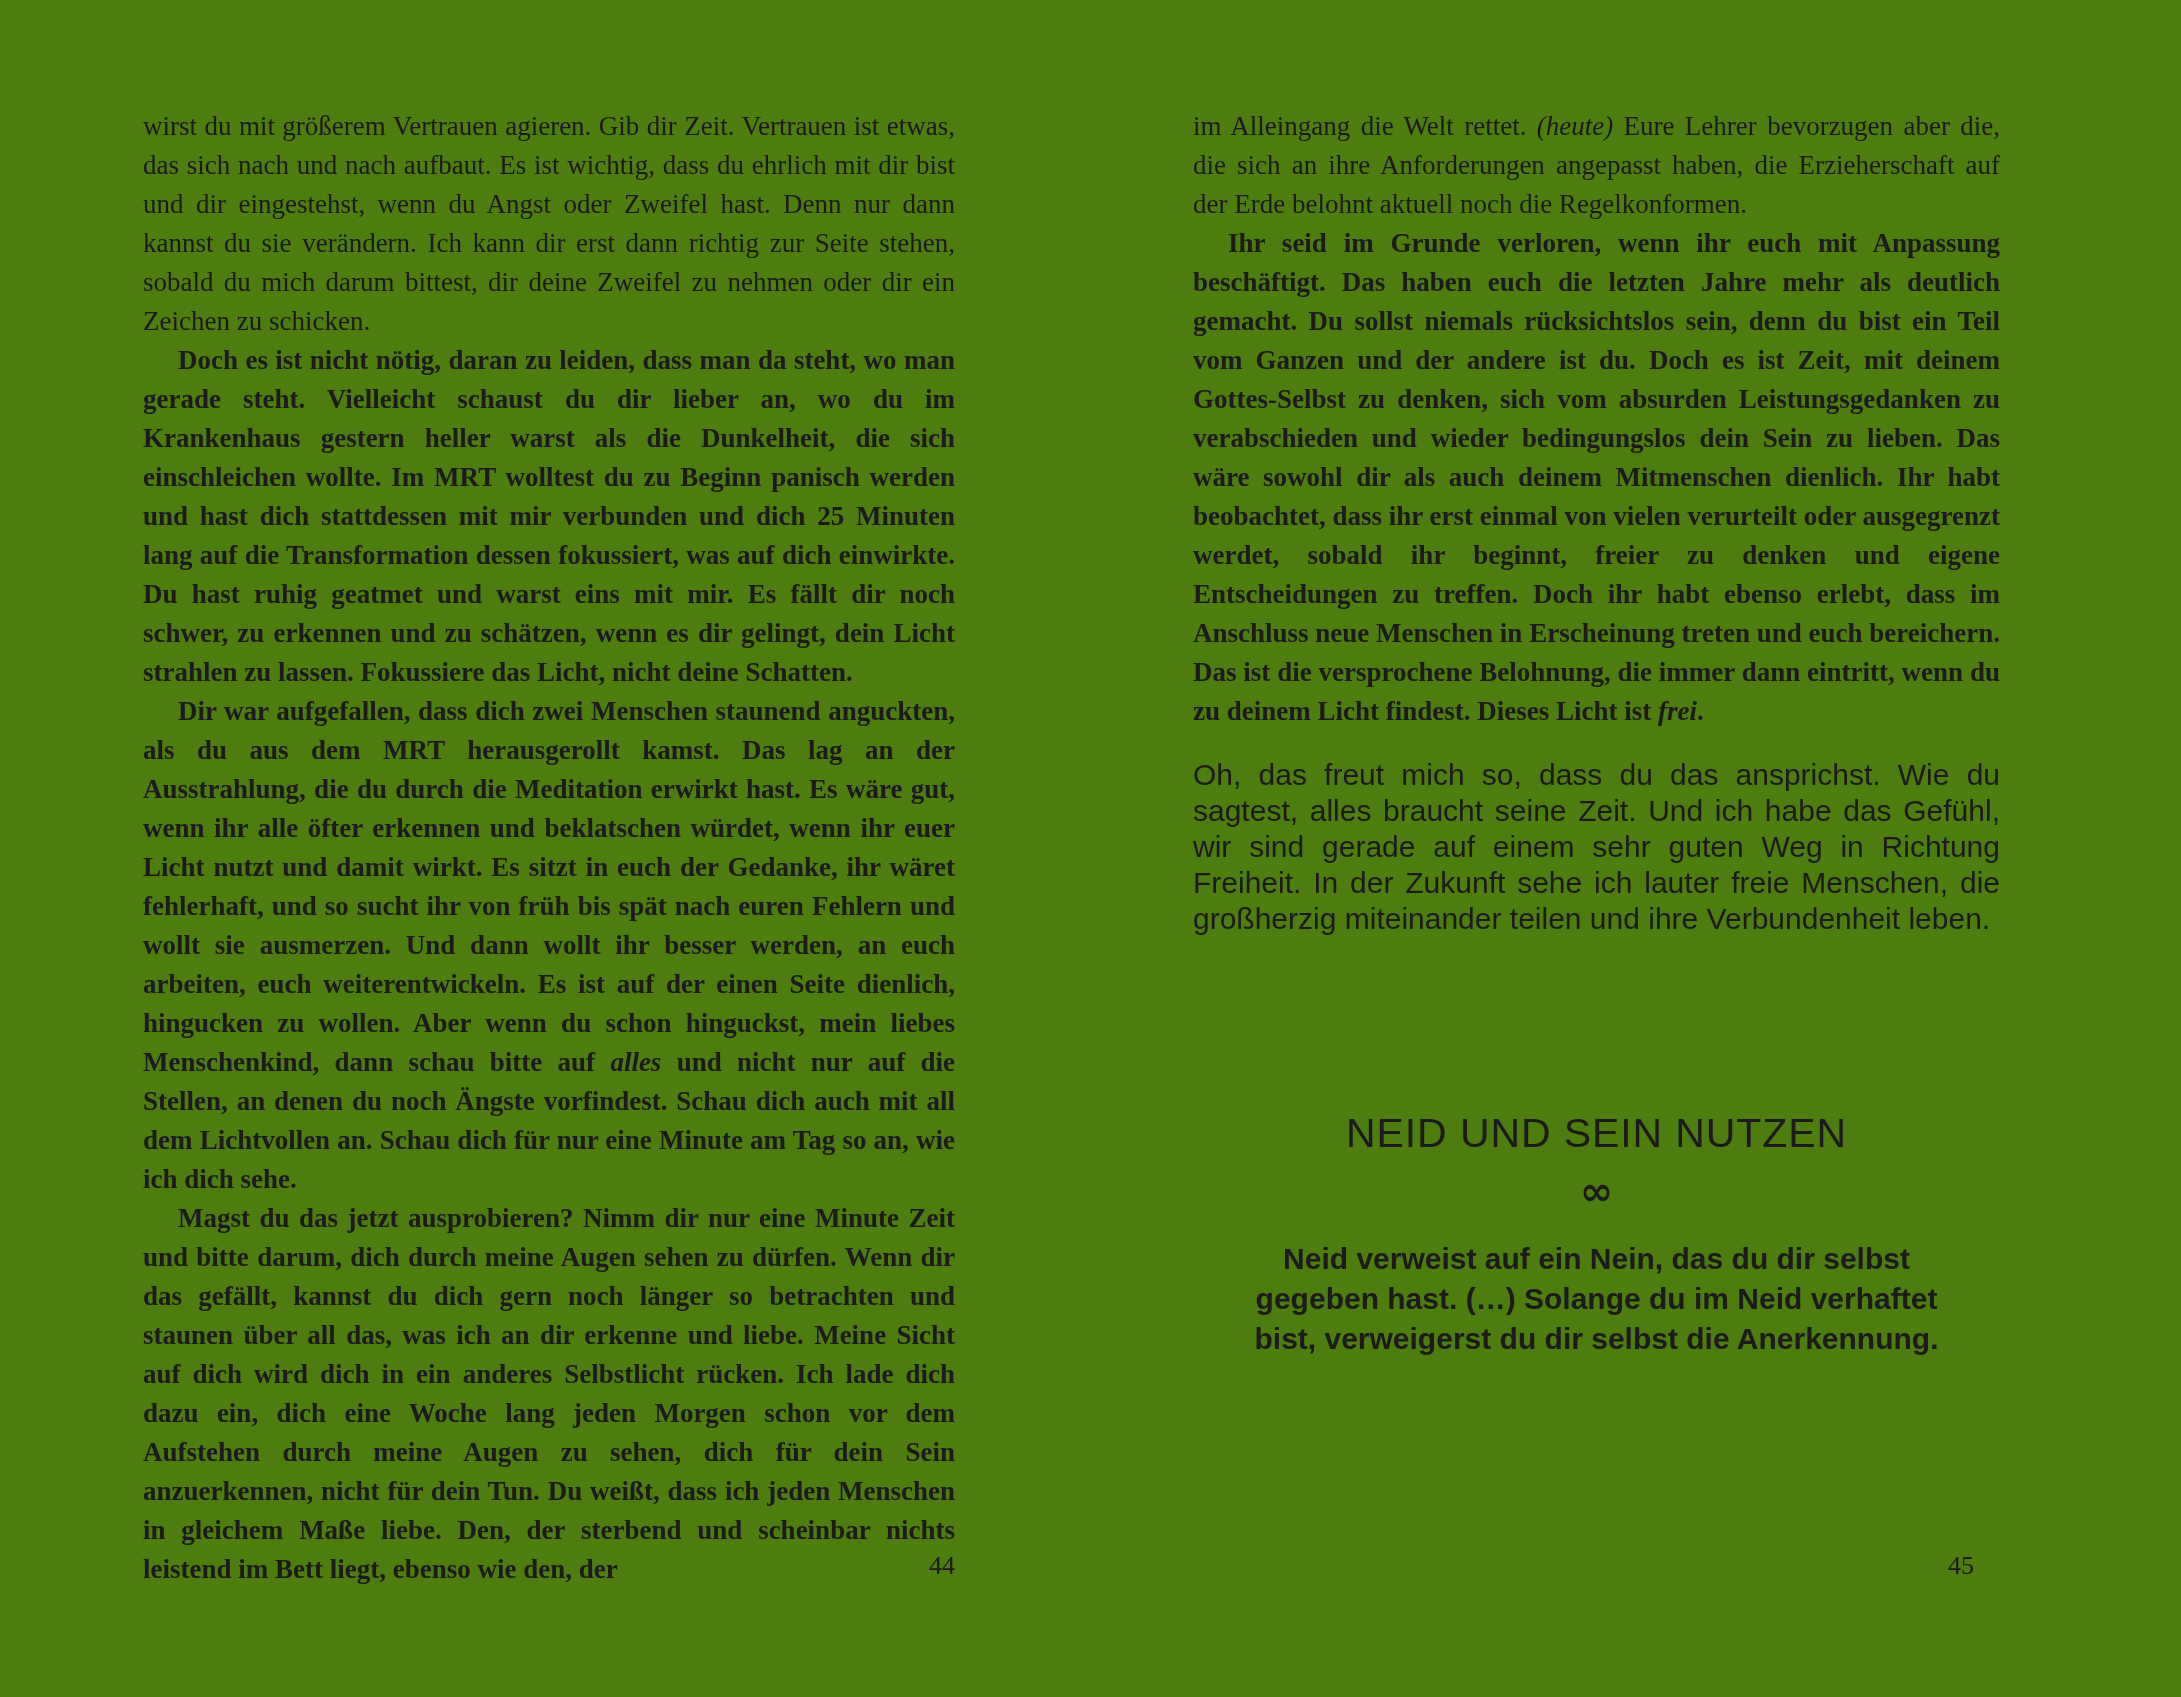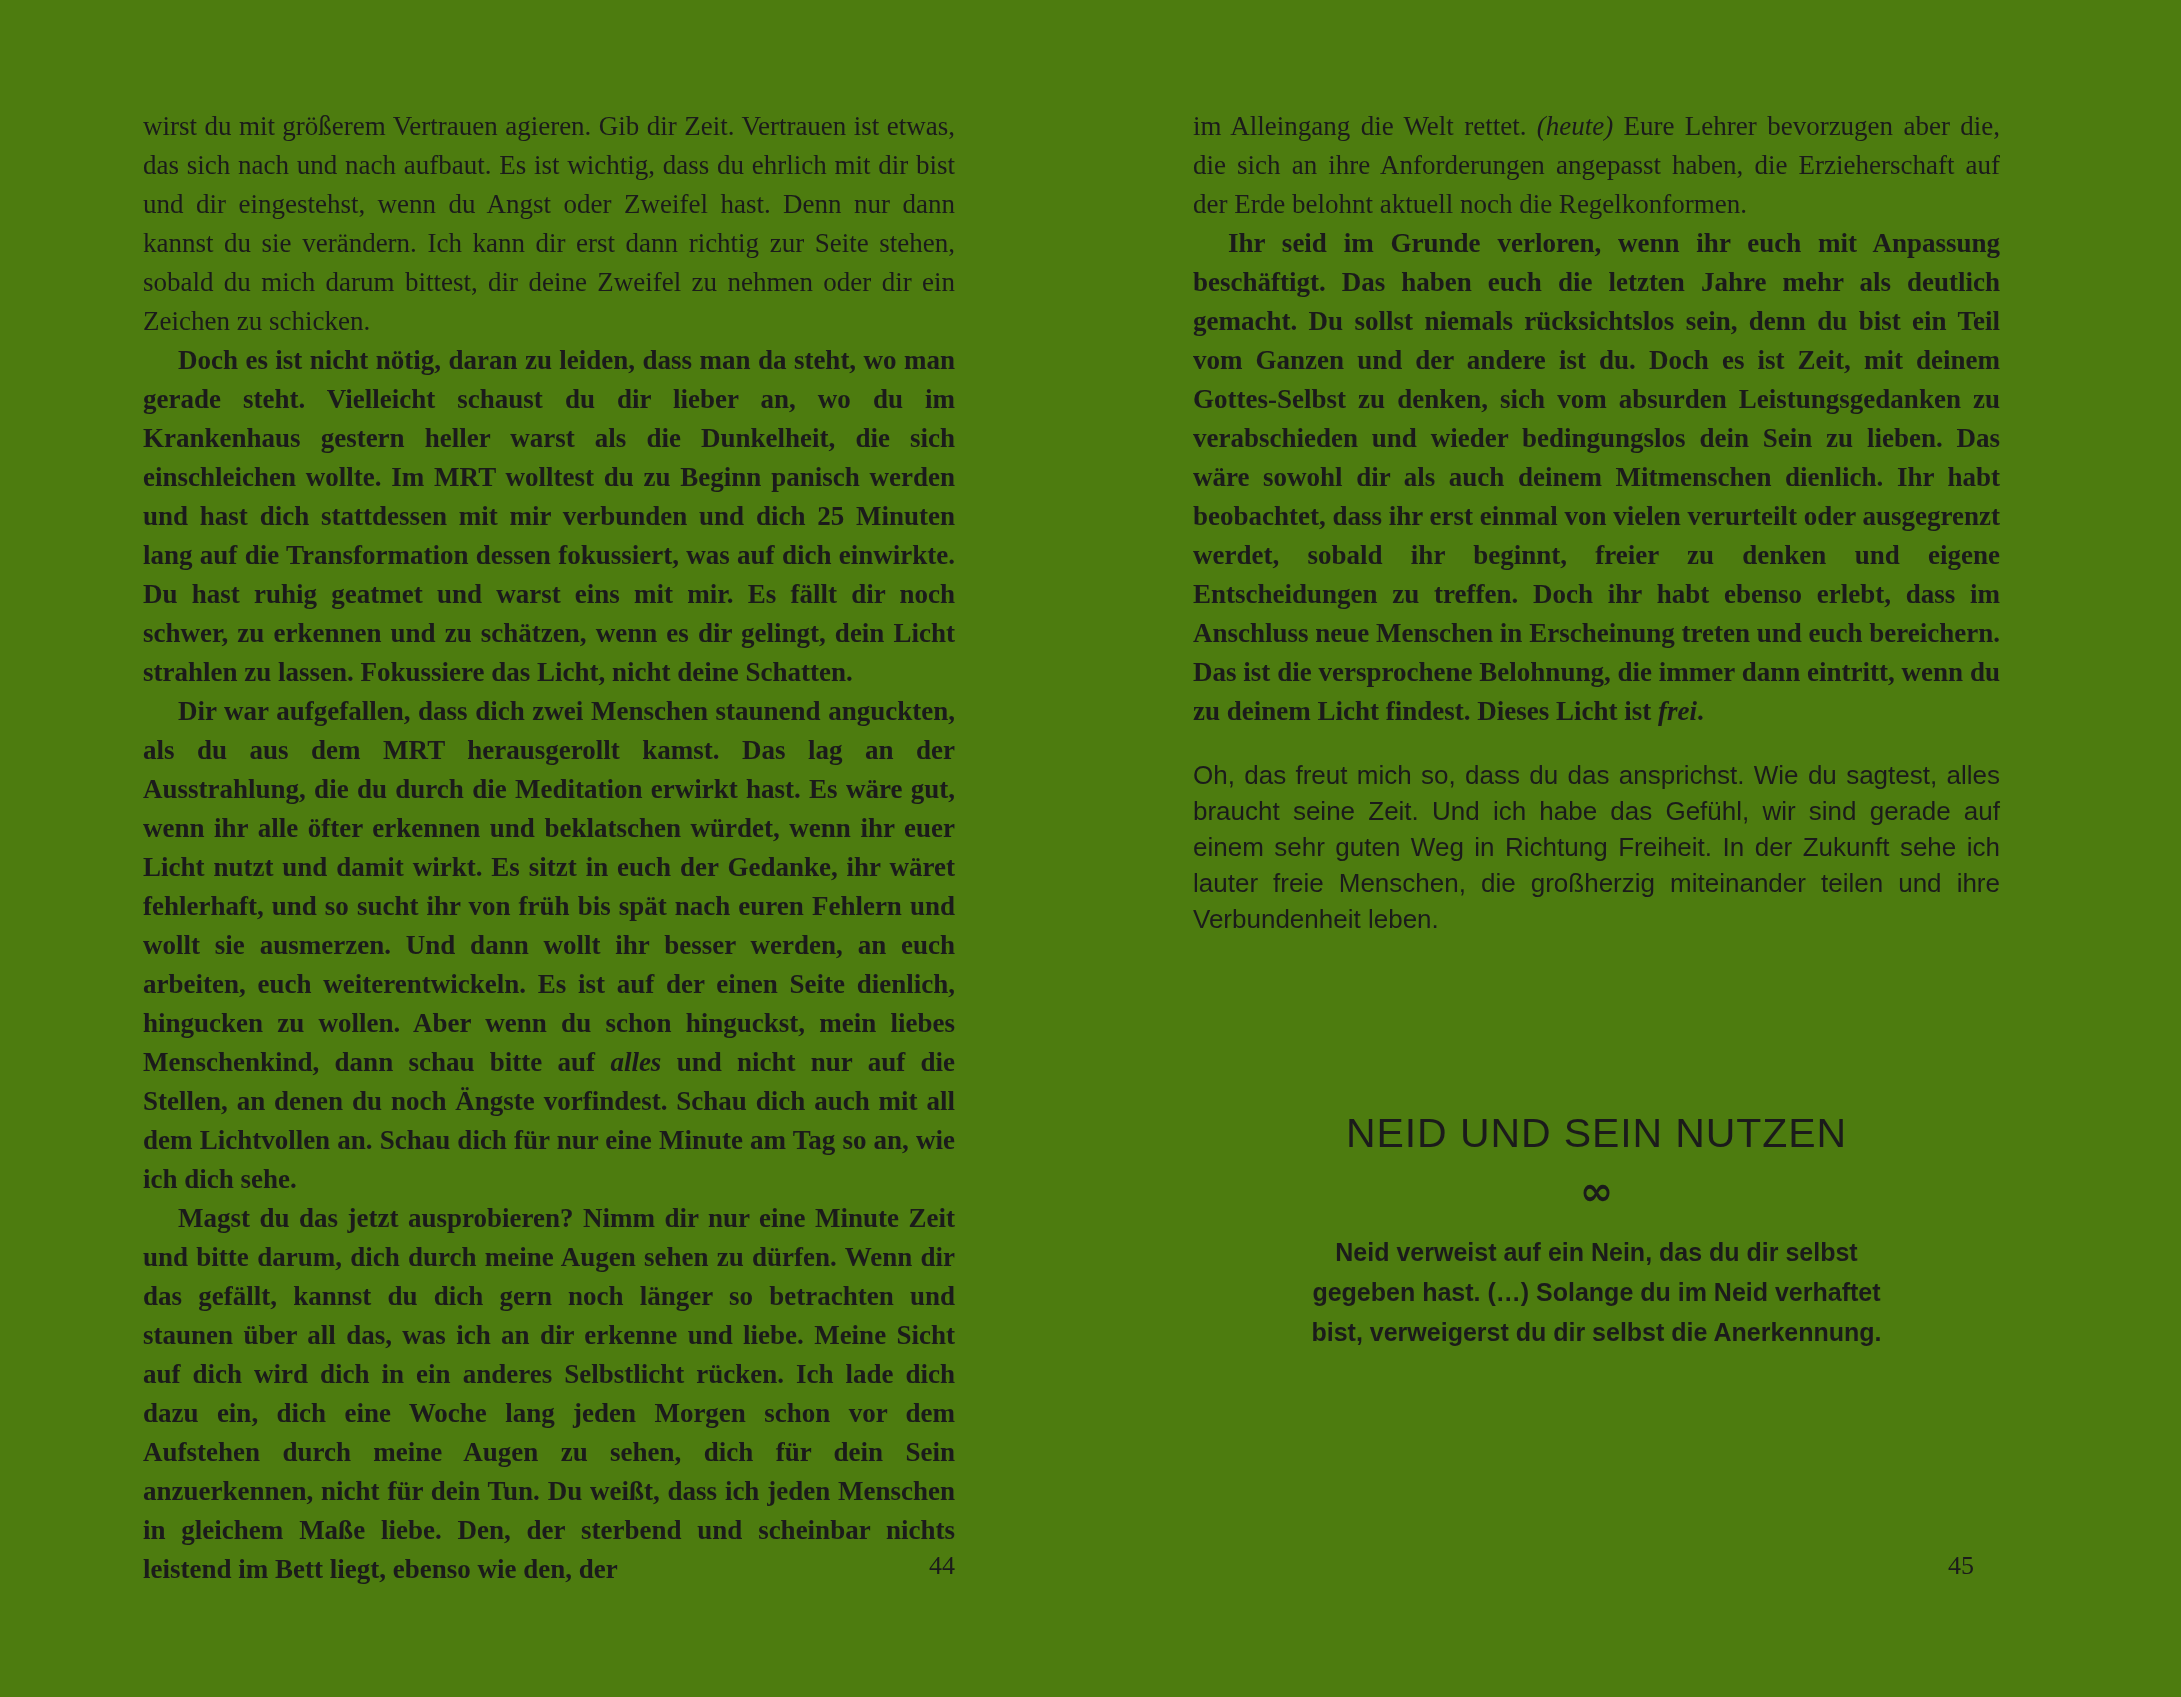--- a/index.html
+++ b/index.html
@@ -29,21 +29,21 @@
     line-height: 39px;
     text-align: justify;
     hyphens: auto;
     -webkit-hyphens: auto;
   }
   p.indent { text-indent: 35px; font-weight: bold; }
 
   p.dialog {
     margin: 25.5px 0 0 0;
     font-family: "Liberation Sans", "DejaVu Sans", sans-serif;
-    font-size: 26px;
+    font-size: 30px;
     line-height: 36px;
     text-align: justify;
     hyphens: auto;
     -webkit-hyphens: auto;
   }
 
   .chapter-title {
     margin-top: 173px;
     font-family: "Liberation Sans", "DejaVu Sans", sans-serif;
     font-size: 41px;
@@ -54,23 +54,23 @@
   }
   .chapter-symbol {
     margin-top: 14.5px;
     font-family: "DejaVu Sans", sans-serif;
     font-size: 40px;
     font-weight: bold;
     text-align: center;
     line-height: 40px;
   }
   .epigraph {
-    margin-top: 21px;
+    margin-top: 28px;
     font-family: "Liberation Sans", "DejaVu Sans", sans-serif;
-    font-size: 25px;
+    font-size: 30px;
     font-weight: bold;
     line-height: 40px;
     text-align: center;
     white-space: pre-line;
   }
   p.opening {
     margin: 47px 0 0 0;
     font-family: "Liberation Sans", "DejaVu Sans", sans-serif;
     font-size: 26px;
     line-height: 36px;

